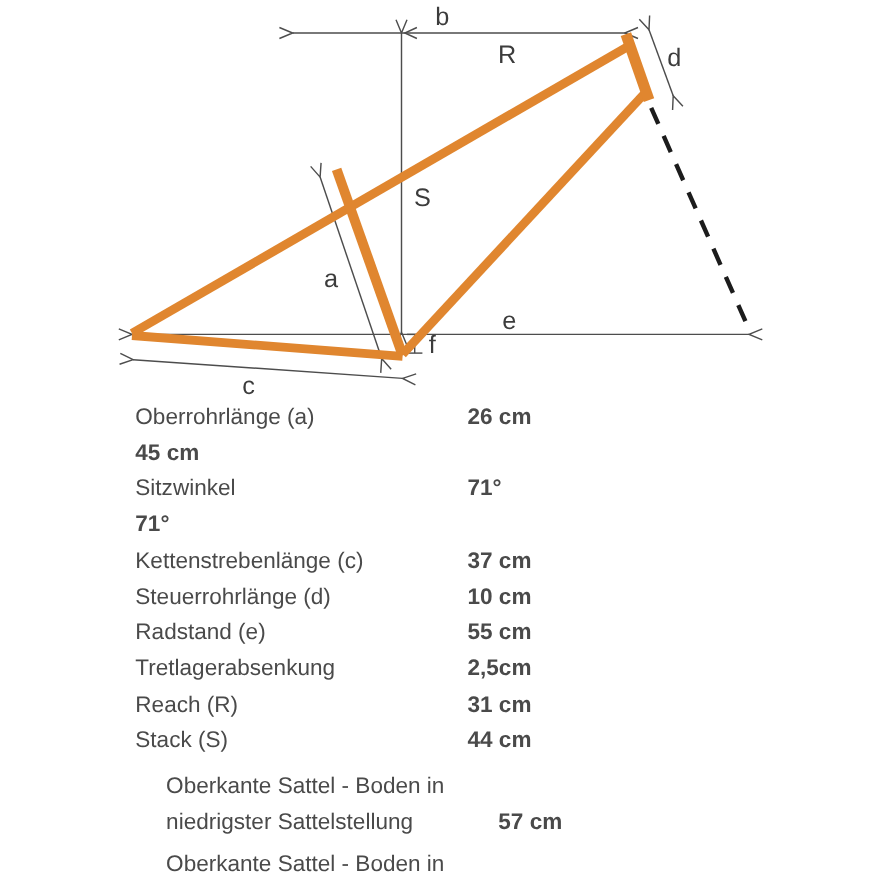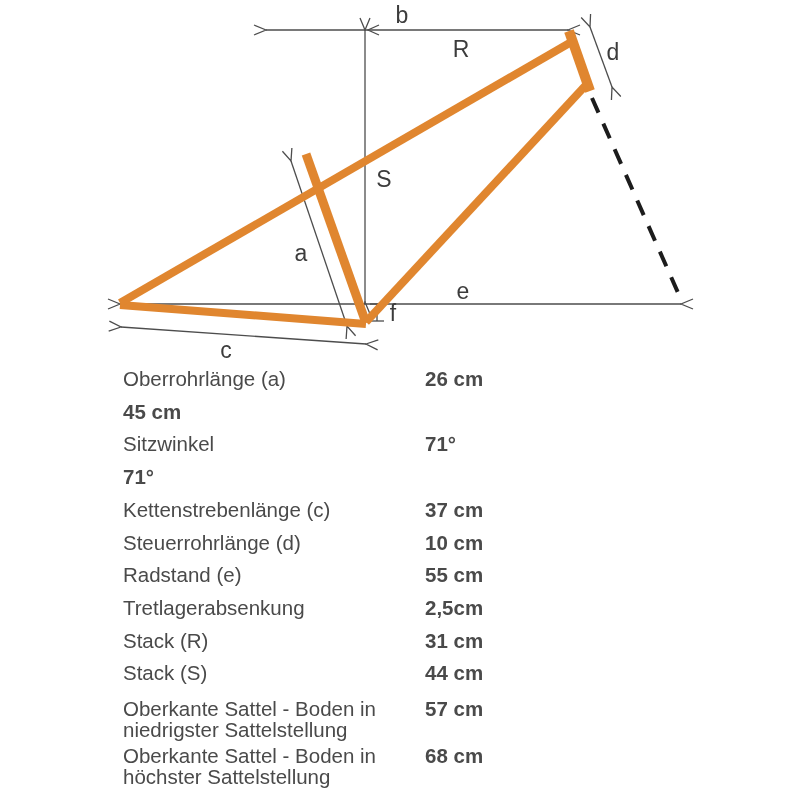--- a/index.html
+++ b/index.html
@@ -37,22 +37,24 @@
   }
   .row .label {
     width: 302px;
     white-space: pre-line;
   }
   .row .value {
     white-space: nowrap;
     font-weight: bold;
   }
   .row.multi {
-    line-height: 21px;
+    line-height: 33px;
     margin-top: 8px;
+    align-items: flex-end;
+    margin-left: 28px;
   }
   .row.multi + .row.multi { margin-top: 5px; }
 </style>
 </head>
 <body>
 
 <div class="page">
 
   <svg class="diagram" width="800" height="360" viewBox="0 0 800 360" xmlns="http://www.w3.org/2000/svg">
     <defs>
@@ -118,21 +120,21 @@
     </div>
     <div class="row">
       <div class="label">Radstand (e)</div>
       <div class="value">55 cm</div>
     </div>
     <div class="row">
       <div class="label">Tretlagerabsenkung</div>
       <div class="value">2,5cm</div>
     </div>
     <div class="row">
-      <div class="label">Stack (R)</div>
+      <div class="label">Reach (R)</div>
       <div class="value">31 cm</div>
     </div>
     <div class="row">
       <div class="label">Stack (S)</div>
       <div class="value">44 cm</div>
     </div>
     <div class="row multi">
       <div class="label">Oberkante Sattel - Boden in
 niedrigster Sattelstellung</div>
       <div class="value">57 cm</div>

